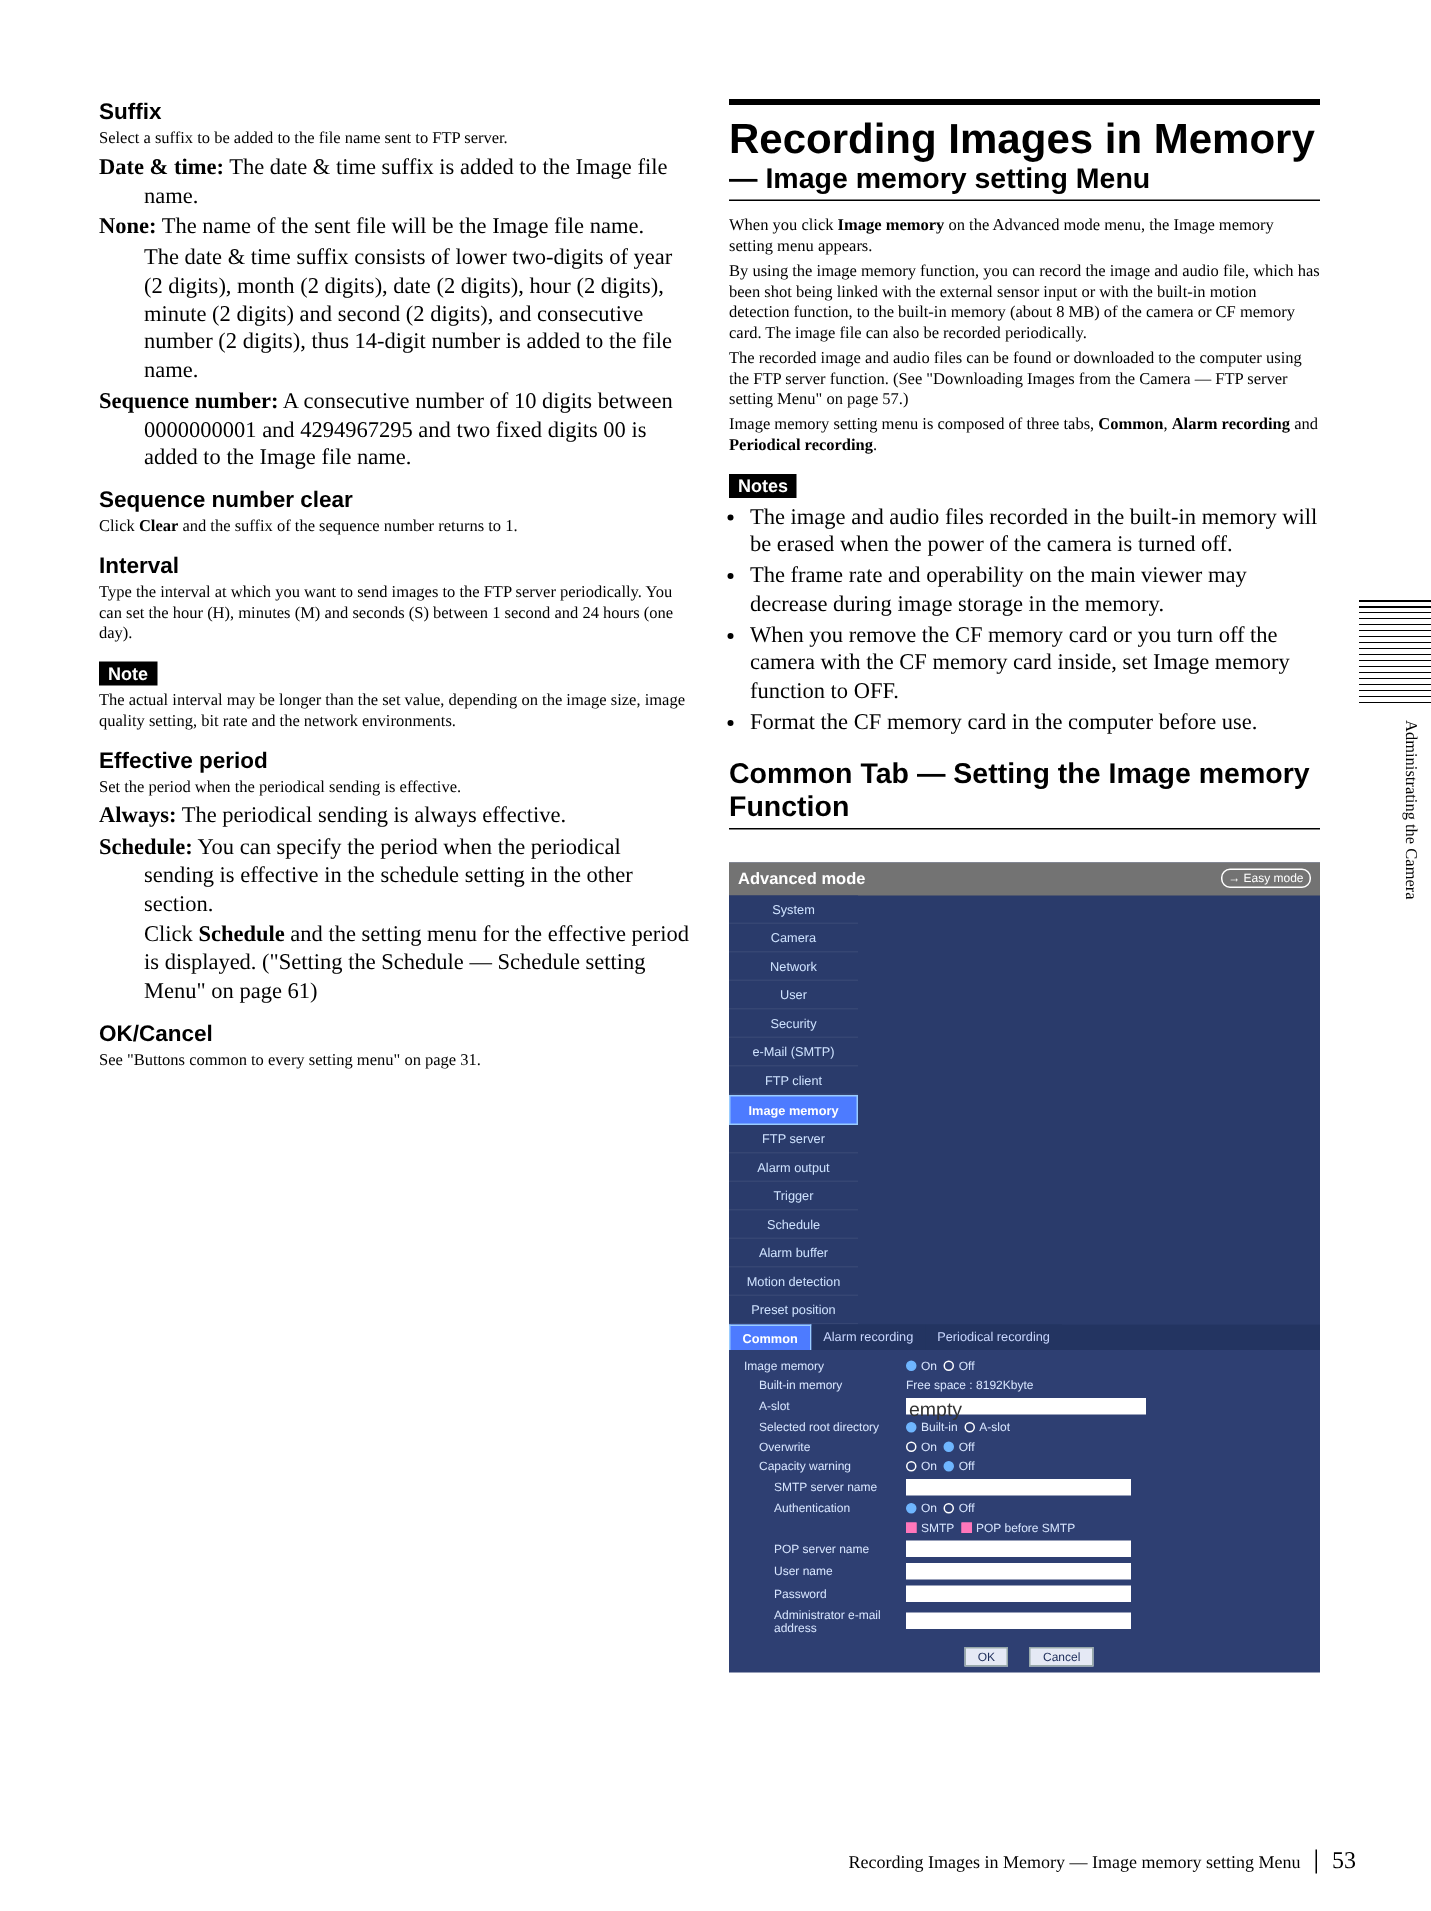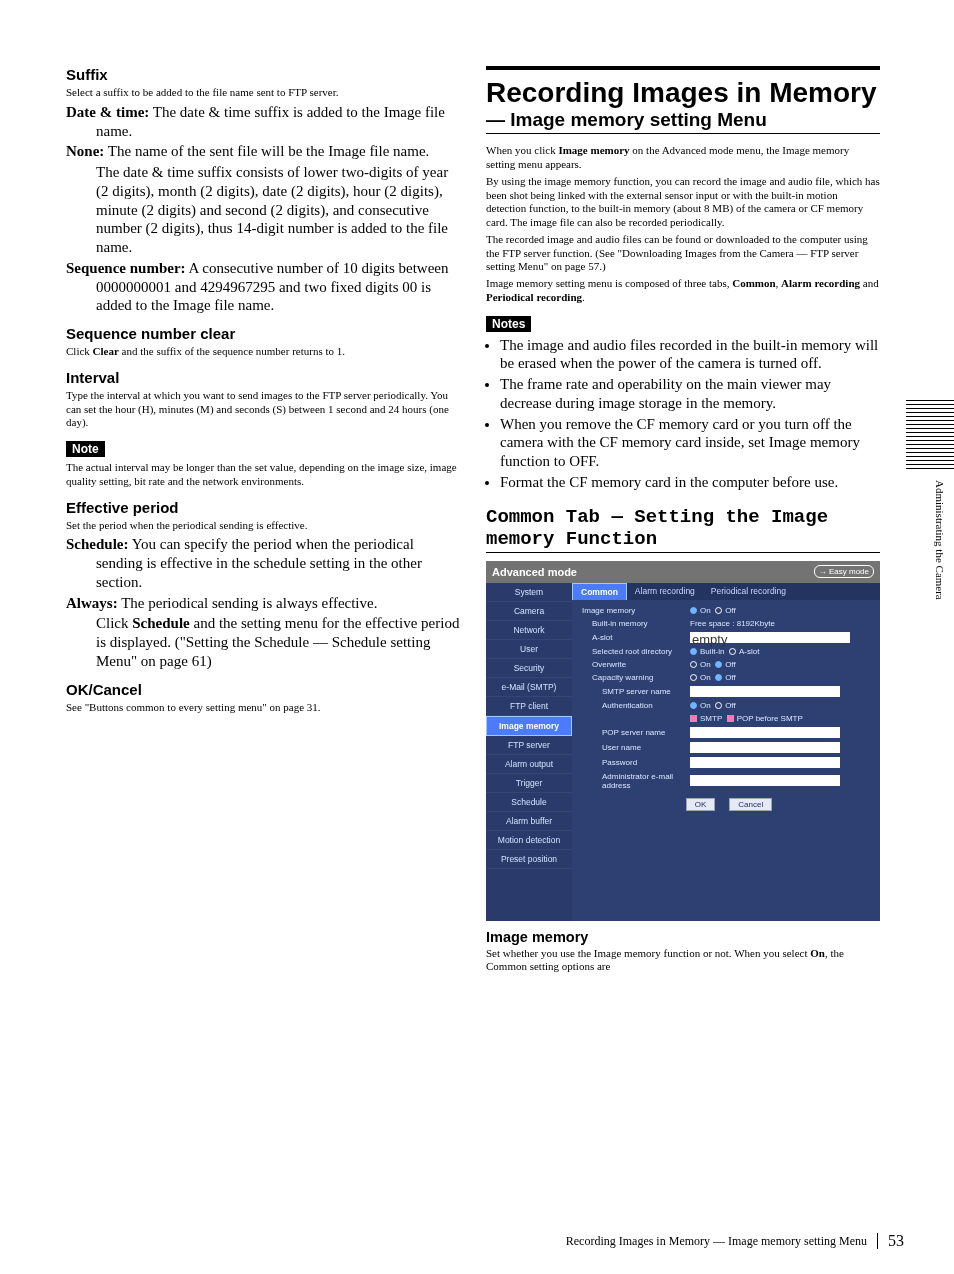--- a/index.html
+++ b/index.html
@@ -21,38 +21,38 @@
   .h3.first { margin-top: 0; }
   .p { font-size: 11px; line-height: 1.25; margin-bottom: 3px; }
   .dl { font-size: 15px; line-height: 1.25; }
   .dl .term { font-weight: bold; }
   .dl .def1 { padding-left: 30px; text-indent: -30px; margin-bottom: 2px;}
   .dl .def2 { padding-left: 30px; margin-bottom: 2px; }
   .notebox { display: inline-block; background: #000; color: #fff; font-family: Arial, Helvetica, sans-serif; font-weight: bold; font-size: 12px; padding: 1px 6px; margin-top: 8px; margin-bottom: 4px;}
   .rcol-topbar { border-top: 4px solid #000; height: 4px; margin-bottom: 8px; }
   .h1 { font-family: Arial, Helvetica, sans-serif; font-weight: bold; font-size: 28px; line-height: 1.05; }
   .h2sub { font-family: Arial, Helvetica, sans-serif; font-weight: bold; font-size: 19px; margin-top: 2px; margin-bottom: 10px; padding-bottom:2px; border-bottom: 1px solid #000;}
-  .h2section { font-family: Liberation Mono, monospace; font-weight: bold; font-size: 19px; margin-top: 14px; margin-bottom: 8px; padding-bottom:2px; border-bottom: 1px solid #000;}
+  .h2section { font-family: Liberation Sans, sans-serif; font-weight: bold; font-size: 19px; margin-top: 14px; margin-bottom: 22px; padding-bottom:2px; border-bottom: 1px solid #000;}
   ul.notes { list-style: disc; padding-left: 14px; font-size: 15px; line-height:1.25; }
   ul.notes li { margin-bottom: 2px; }
   .h4 { font-family: Arial, Helvetica, sans-serif; font-weight: bold; font-size: 14.5px; margin-top: 8px; margin-bottom: 2px; }
 
   
   .shot {
     width: 394px; height: 360px;
     background: #2a3b6b;
     font-family: Arial, Helvetica, sans-serif;
     color: #fff;
     font-size: 9px;
     position: relative;
     margin-top: 4px;
   }
   .shot-header { background: #737373; height: 22px; display:flex; align-items:center; justify-content:space-between; padding:0 6px; font-weight:bold; font-size:11px;}
   .easy-btn { border:1px solid #fff; border-radius:6px; padding:1px 4px; font-size:8px; font-weight:normal;}
-  .shot-body { display:flex; height: calc(100% - 22px); }
+  .shot-body { display:flex; height: calc(100% - 22px); flex-direction: column; }
   .shot-side { width: 86px; background:#2a3b6b; display:flex; flex-direction:column; }
   .side-item { padding: 4px 6px; font-size:8.5px; text-align:center; border-bottom: 1px solid rgba(255,255,255,.06); color:#cfe3ff;}
   .side-item.active { background: #4d7bff; border:1px solid #9cf; color:#fff; font-weight:bold;}
   .shot-main { flex:1; background:#2e3f72; padding:0; }
   .tabs { display:flex; background:#233461; }
   .tab { padding:3px 8px; font-size:8.5px; background:#233461; color:#c9d7ff; cursor:default;}
   .tab.active { background:#4d7bff; color:#fff; font-weight:bold; border:1px solid #9cf; border-bottom:none;}
   .form { padding:6px 4px 4px 10px; }
   .frow { display:flex; align-items:center; margin-bottom:4px; font-size:8px; color:#d8e6ff; }
   .flabel { width: 108px; text-align:left; }
@@ -98,22 +98,22 @@
 
     <div class="h3">Interval</div>
     <div class="p">Type the interval at which you want to send images to the FTP server periodically. You can set the hour (H), minutes (M) and seconds (S) between 1 second and 24 hours (one day).</div>
 
     <div class="notebox">Note</div>
     <div class="p">The actual interval may be longer than the set value, depending on the image size, image quality setting, bit rate and the network environments.</div>
 
     <div class="h3">Effective period</div>
     <div class="p">Set the period when the periodical sending is effective.</div>
     <div class="dl">
+      <div class="def1"><span class="term">Always:</span><span> The periodical sending is always effective.</span></div>
       <div class="def1"><span class="term">Schedule:</span><span> You can specify the period when the periodical sending is effective in the schedule setting in the other section.</span></div>
-      <div class="def1"><span class="term">Always:</span><span> The periodical sending is always effective.</span></div>
       <div class="def2"><span>Click </span><b>Schedule</b><span> and the setting menu for the effective period is displayed. ("Setting the Schedule — Schedule setting Menu" on page 61)</span></div>
     </div>
 
     <div class="h3">OK/Cancel</div>
     <div class="p">See "Buttons common to every setting menu" on page 31.</div>
   </div>
 
   <div class="col">
     <div class="rcol-topbar"></div>
     <div class="h1">Recording Images in Memory</div>

